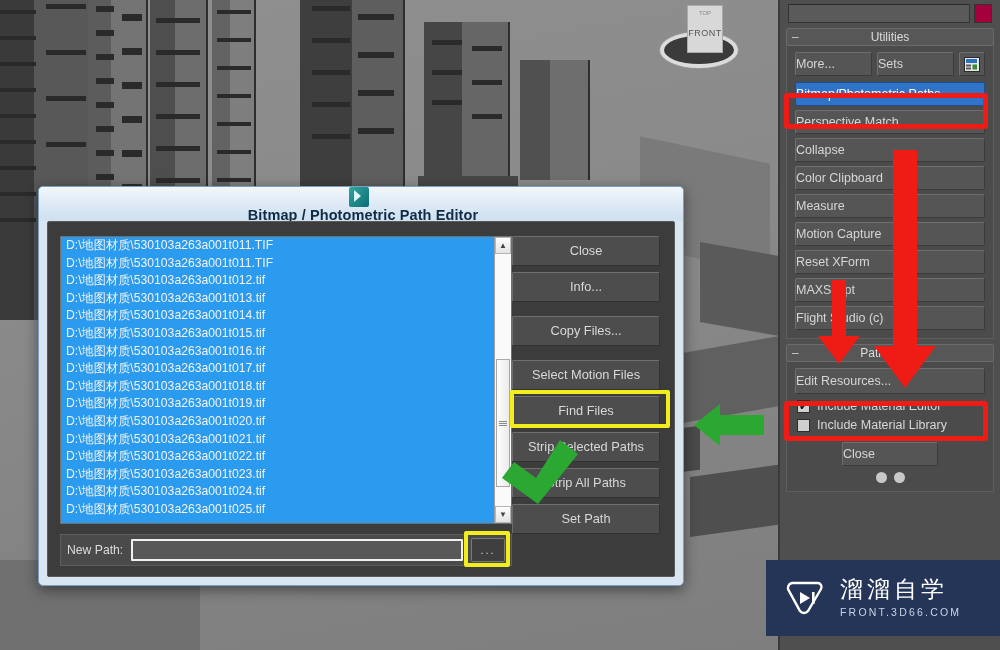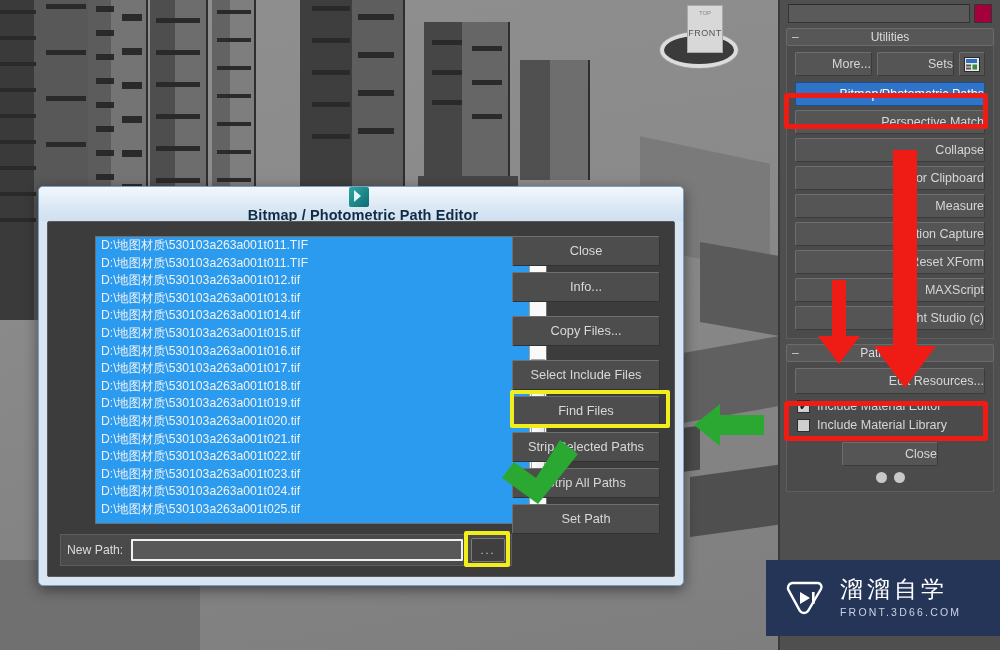--- a/index.html
+++ b/index.html
@@ -71,21 +71,21 @@
     color: #ccc; font-size: 12px; line-height: 1;
   }
   .rollout-body {
     border: 1px solid #5e5e5e; border-top: none;
     background: #4b4b4b; padding: 6px 8px 8px 8px;
   }
   .maxbtn {
     display: block; width: 100%; height: 24px; margin-bottom: 4px;
     background: #555; color: #d6d6d6; font-size: 12.5px;
     border: 1px solid #6e6e6e; border-bottom-color:#3b3b3b; border-right-color:#3b3b3b;
-    border-radius: 2px; cursor: pointer; line-height: 22px; text-align:right;
+    border-radius: 2px; cursor: pointer; line-height: 22px; text-align:left;
     font-family: "Liberation Sans", sans-serif;
   }
   .maxbtn.active {
     background: #2f74c8; color: #fff; border-color:#1b4f92;
   }
   .btnrow { display: flex; gap: 5px; margin-bottom: 6px; }
   .btnrow .maxbtn { margin-bottom: 0; }
   .iconbtn {
     width: 26px; height: 24px; flex: 0 0 26px;
     background: #555; border: 1px solid #6e6e6e;
@@ -148,21 +148,20 @@
     position:absolute; left:8px; top:34px; right:8px; bottom:8px;
     background: #3c3c3c; border: 1px solid #5a5a5a; border-radius:2px;
     padding: 8px;
   }
 
   
   .listwrap {
     position:absolute; left:12px; top:14px; width: 452px; height: 288px;
     background: #2b2b2b; border: 1px solid #707070;
     display:flex;
-    margin-left:35px;
   }
   .listinner {
     flex:1; background:#2b9bf0; overflow:hidden; position:relative;
   }
   .fileline {
     color:#f2f2f2; font-size:12.2px; line-height:17.6px;
     white-space:nowrap; padding-left:5px;
     font-family:"Liberation Sans", sans-serif;
   }
   .sbar {
@@ -471,21 +470,21 @@
           </div>
         </div>
         <div class="sb-arrow">▼</div>
       </div>
     </div>
 
     <div class="dlgbtns">
       <button class="dbtn">Close</button>
       <button class="dbtn gap">Info...</button>
       <button class="dbtn gap">Copy Files...</button>
-      <button class="dbtn">Select Include Files</button>
+      <button class="dbtn">Select Motion Files</button>
       <button class="dbtn">Find Files</button>
       <button class="dbtn">Strip Selected Paths</button>
       <button class="dbtn">Strip All Paths</button>
       <button class="dbtn">Set Path</button>
     </div>
 
     <div class="newpath-row">
       <span class="newpath-lbl">New Path:</span>
       <input class="newpath-input" type="text" value="" style="">
       <div class="browse-btn">...</div>

